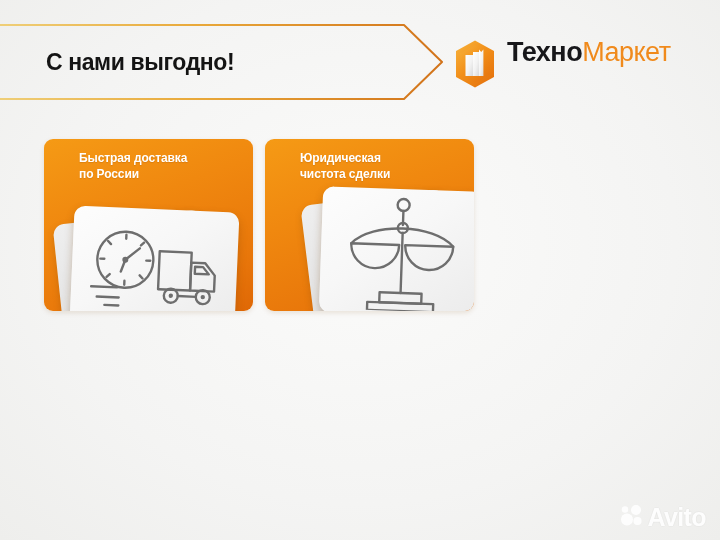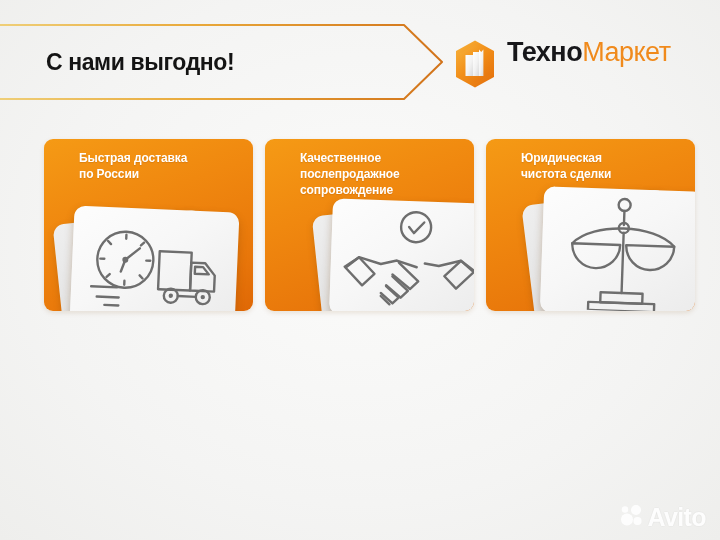--- a/index.html
+++ b/index.html
@@ -258,42 +258,20 @@
             <circle class="ico-f" cx="124" cy="78" r="2.2"></circle>
             <path class="ico" d="M12 72 h26 M18 82 h22 M26 90 h14"></path>
             <path class="ico" d="M99 78 h18"></path>
           </svg>
         </div>
       </div>
     </div>
 
 
 
-    <div class="card c4">
-      <div class="card-title">Качественное
-послепродажное
-сопровождение</div>
-      <div class="note-stack">
-        <div class="note-back"></div>
-        <div class="note-front">
-          <svg viewBox="0 0 146 104">
-            <circle class="ico" cx="78" cy="20" r="15"></circle>
-            <path class="ico" d="M71 20 l5 6 l10 -11"></path>
-            <path class="ico" d="M10 62 l12 -10 l22 6 l16 -4 l20 6"></path>
-            <path class="ico" d="M136 62 l-12 -10 l-22 6 l-14 -2"></path>
-            <path class="ico" d="M62 56 l20 18 l-8 8 l-18 -14"></path>
-            <path class="ico" d="M56 70 l16 14 l-7 7 l-15 -12"></path>
-            <path class="ico" d="M50 80 l13 11 l-6 6 l-12 -10"></path>
-            <path class="ico" d="M45 90 l9 8"></path>
-            <path class="ico" d="M22 52 l16 16 l-12 12 l-18 -18 Z"></path>
-            <path class="ico" d="M124 52 l-16 16 l12 12 l18 -18 Z"></path>
-          </svg>
-        </div>
-      </div>
-    </div>
 
     <div class="card c5">
       <div class="card-title">Юридическая
 чистота сделки</div>
       <div class="note-stack">
         <div class="note-back"></div>
         <div class="note-front">
           <svg viewBox="0 0 146 116">
             <circle class="ico" cx="73" cy="10" r="6"></circle>
             <path class="ico" d="M73 16 v14"></path>

